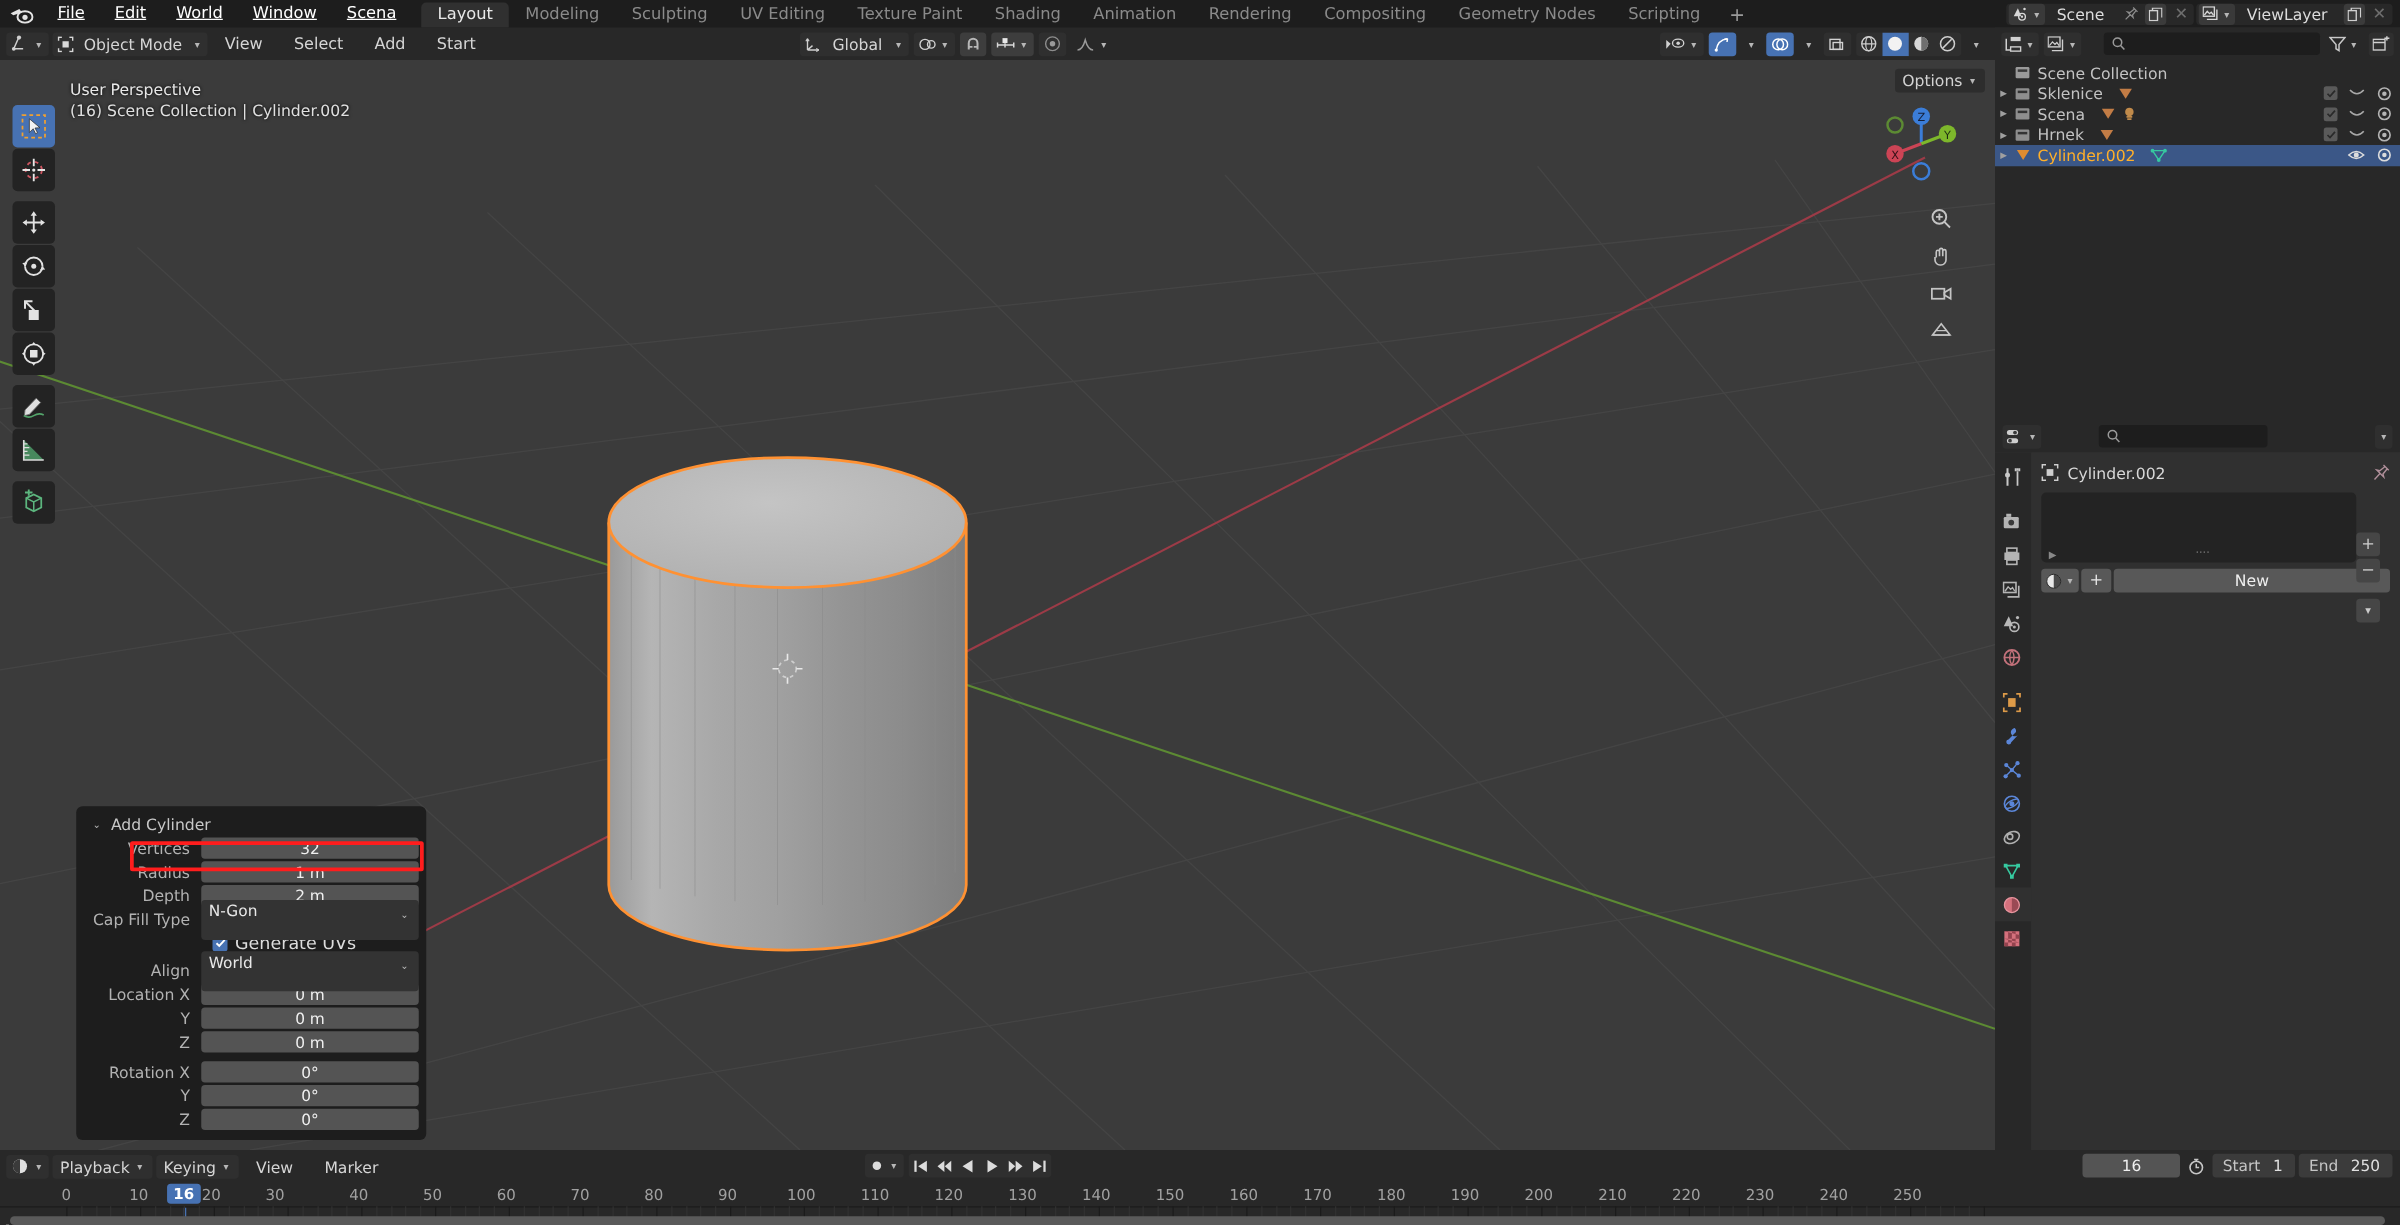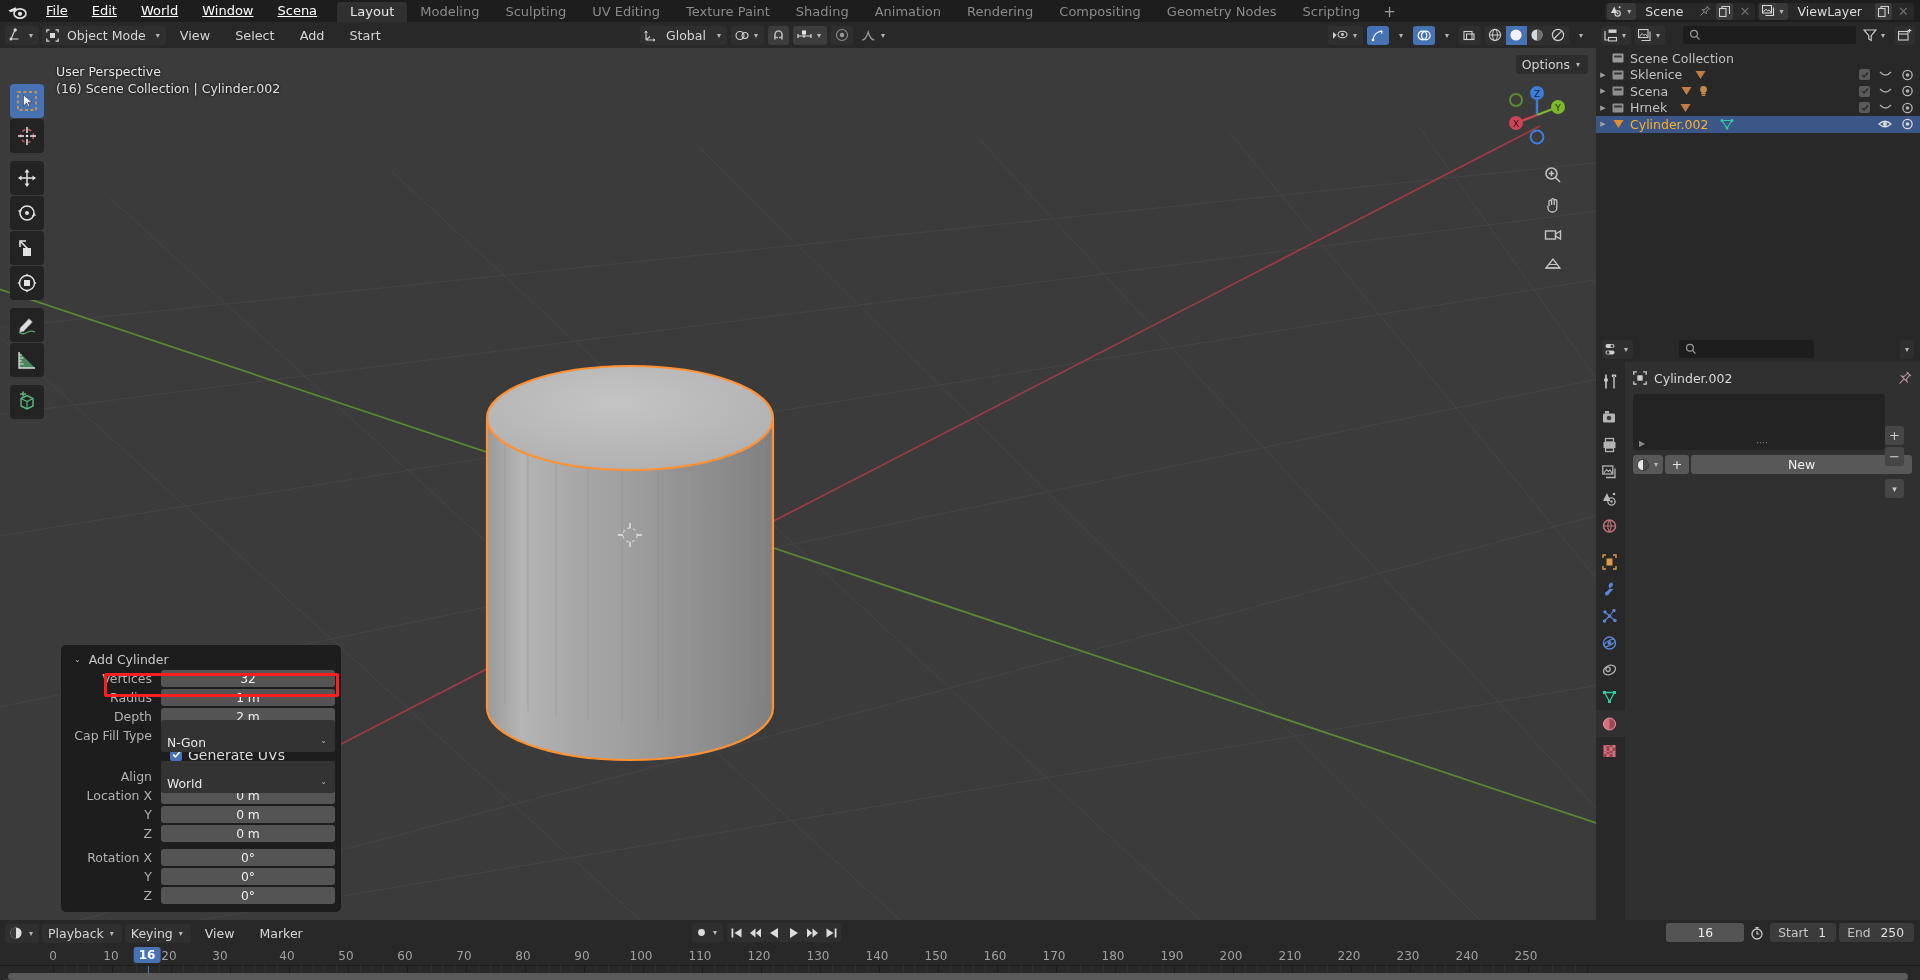--- a/index.html
+++ b/index.html
@@ -97,21 +97,21 @@
               padding-left:5px;}
   .op-row { display:flex; align-items:center; height:17px; margin-bottom:2px; }
   .op-label { width:94px; text-align:right; padding-right:9px; color:#b2b2b2; font-size:12.5px;
               white-space:nowrap;}
   .op-val {
     flex:1; height:17px; background:#545454; border-radius:3px; color:#f0f0f0;
     font-size:12.3px; display:flex; align-items:center; justify-content:center;
   }
   .op-select {
     flex:1; height:17px; background:#333333; border-radius:3px; color:#e8e8e8; font-size:12.3px;
-    display:flex; align-items:flex-start; padding:16px 6px; position:relative;
+    display:flex; align-items:flex-end; padding:16px 6px; position:relative;
   }
   .op-select .sv { flex:1; }
   .op-check { display:flex; align-items:center; gap:6px; margin-left:103px; height:17px;}
   .cbx { width:12px; height:12px; background:#4772b3; border-radius:2px;
          display:flex; align-items:center; justify-content:center; }
   .op-check-label { color:#dcdcdc; font-size:14px; }
   .hl-box {
     position:absolute; left:43px; top:28px; width:235px; height:24px;
     border:3px solid #ff1d1d; border-radius:2px; pointer-events:none;
   }

